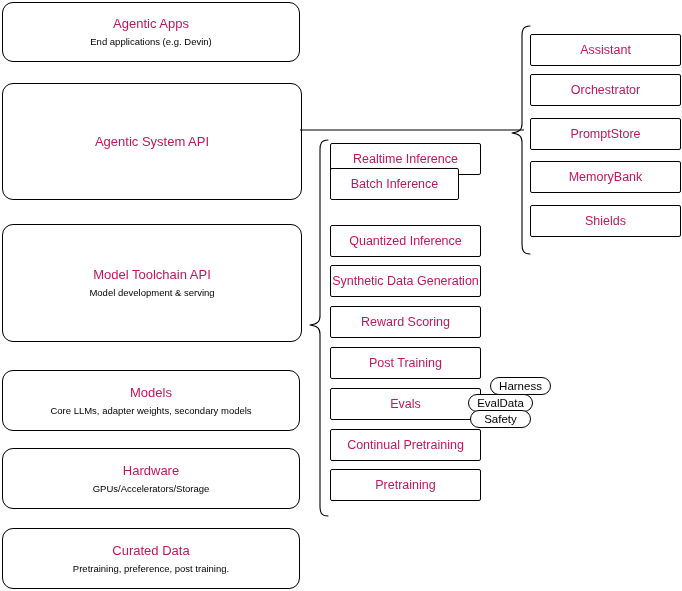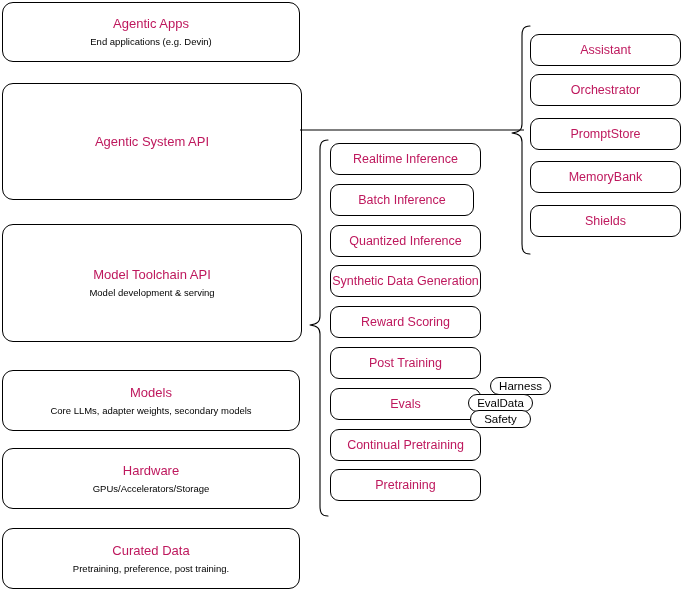--- a/index.html
+++ b/index.html
@@ -37,21 +37,21 @@
     color: #be185d;
   }
   .node .subtitle {
     font-size: 9.5px;
     line-height: 13px;
     color: #000000;
     margin-top: 3px;
   }
   .layer-node .title { font-size: 13px; }
   .pill-node {
-    border-radius: 9px;
+    border-radius: 2px;
   }
   .pill-node .title {
     font-size: 12.5px;
   }
   .mini-pill {
     position: absolute;
     box-sizing: border-box;
     border: 1px solid #000000;
     background: #ffffff;
     border-radius: 999px;
@@ -135,21 +135,21 @@
                C11,110 14,112 14,118
                L14,220
                C14,226 15,230 22,230" fill="none" stroke="#000000" stroke-width="1.1" stroke-linecap="round" stroke-linejoin="round"></path>
     </svg>
   </div>
 
   <div class="node pill-node" style="left:330px; top:143px; width:151px; height:32px;">
     <div class="title">Realtime Inference</div>
   </div>
 
-  <div class="node pill-node" style="left:330px; top:184px; width:144px; height:32px;">
+  <div class="node pill-node" style="left:330px; top:168px; width:129px; height:32px;">
     <div class="title">Batch Inference</div>
   </div>
 
   <div class="node pill-node" style="left:330px; top:225px; width:151px; height:32px;">
     <div class="title">Quantized Inference</div>
   </div>
 
   <div class="node pill-node" style="left:330px; top:265px; width:151px; height:32px;">
     <div class="title">Synthetic Data Generation</div>
   </div>

